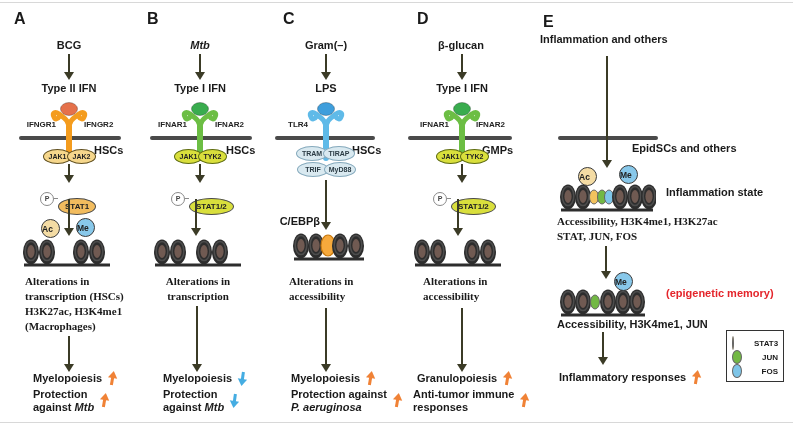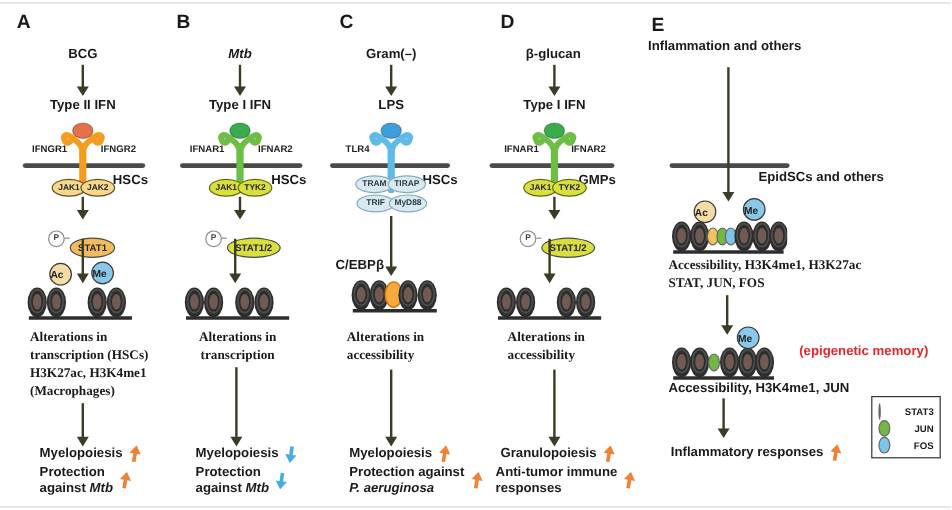--- a/index.html
+++ b/index.html
@@ -395,20 +395,21 @@
       <use href="#nuc" transform="translate(2,1)"></use>
         <use href="#nuc" transform="translate(17,1)"></use>
       <ellipse cx="36" cy="14" rx="4.5" ry="7" stroke="#666" stroke-width="1" style="fill: rgb(242, 194, 94);"></ellipse>
       <ellipse cx="44" cy="14" rx="4.5" ry="7" stroke="#666" stroke-width="1" style="fill: rgb(114, 184, 68);"></ellipse>
       <ellipse cx="51" cy="14" rx="4.5" ry="7" stroke="#666" stroke-width="1" style="fill: rgb(126, 197, 232);"></ellipse>
       <use href="#nuc" transform="translate(54,1)"></use>
         <use href="#nuc" transform="translate(69,1)"></use>
         <use href="#nuc" transform="translate(83,1)"></use>
     </svg>
     <div class="abs txt" style="left:666px;top:185px;line-height:14px">
+      <div>Inflammation state</div>
     </div>
     <div class="abs txt pre" style="left:557px;top:214px;line-height:14.5px">Accessibility, H3K4me1, H3K27ac
 STAT, JUN, FOS</div>
 
     <div class="abs varrow" style="left:606px;top:246px;height:33px">
         <i class="shaft"></i>
         <i class="head"></i>
       </div>
 
     <div class="abs mark" style="left: 614px; top: 272px; background: rgb(136, 200, 234);">

